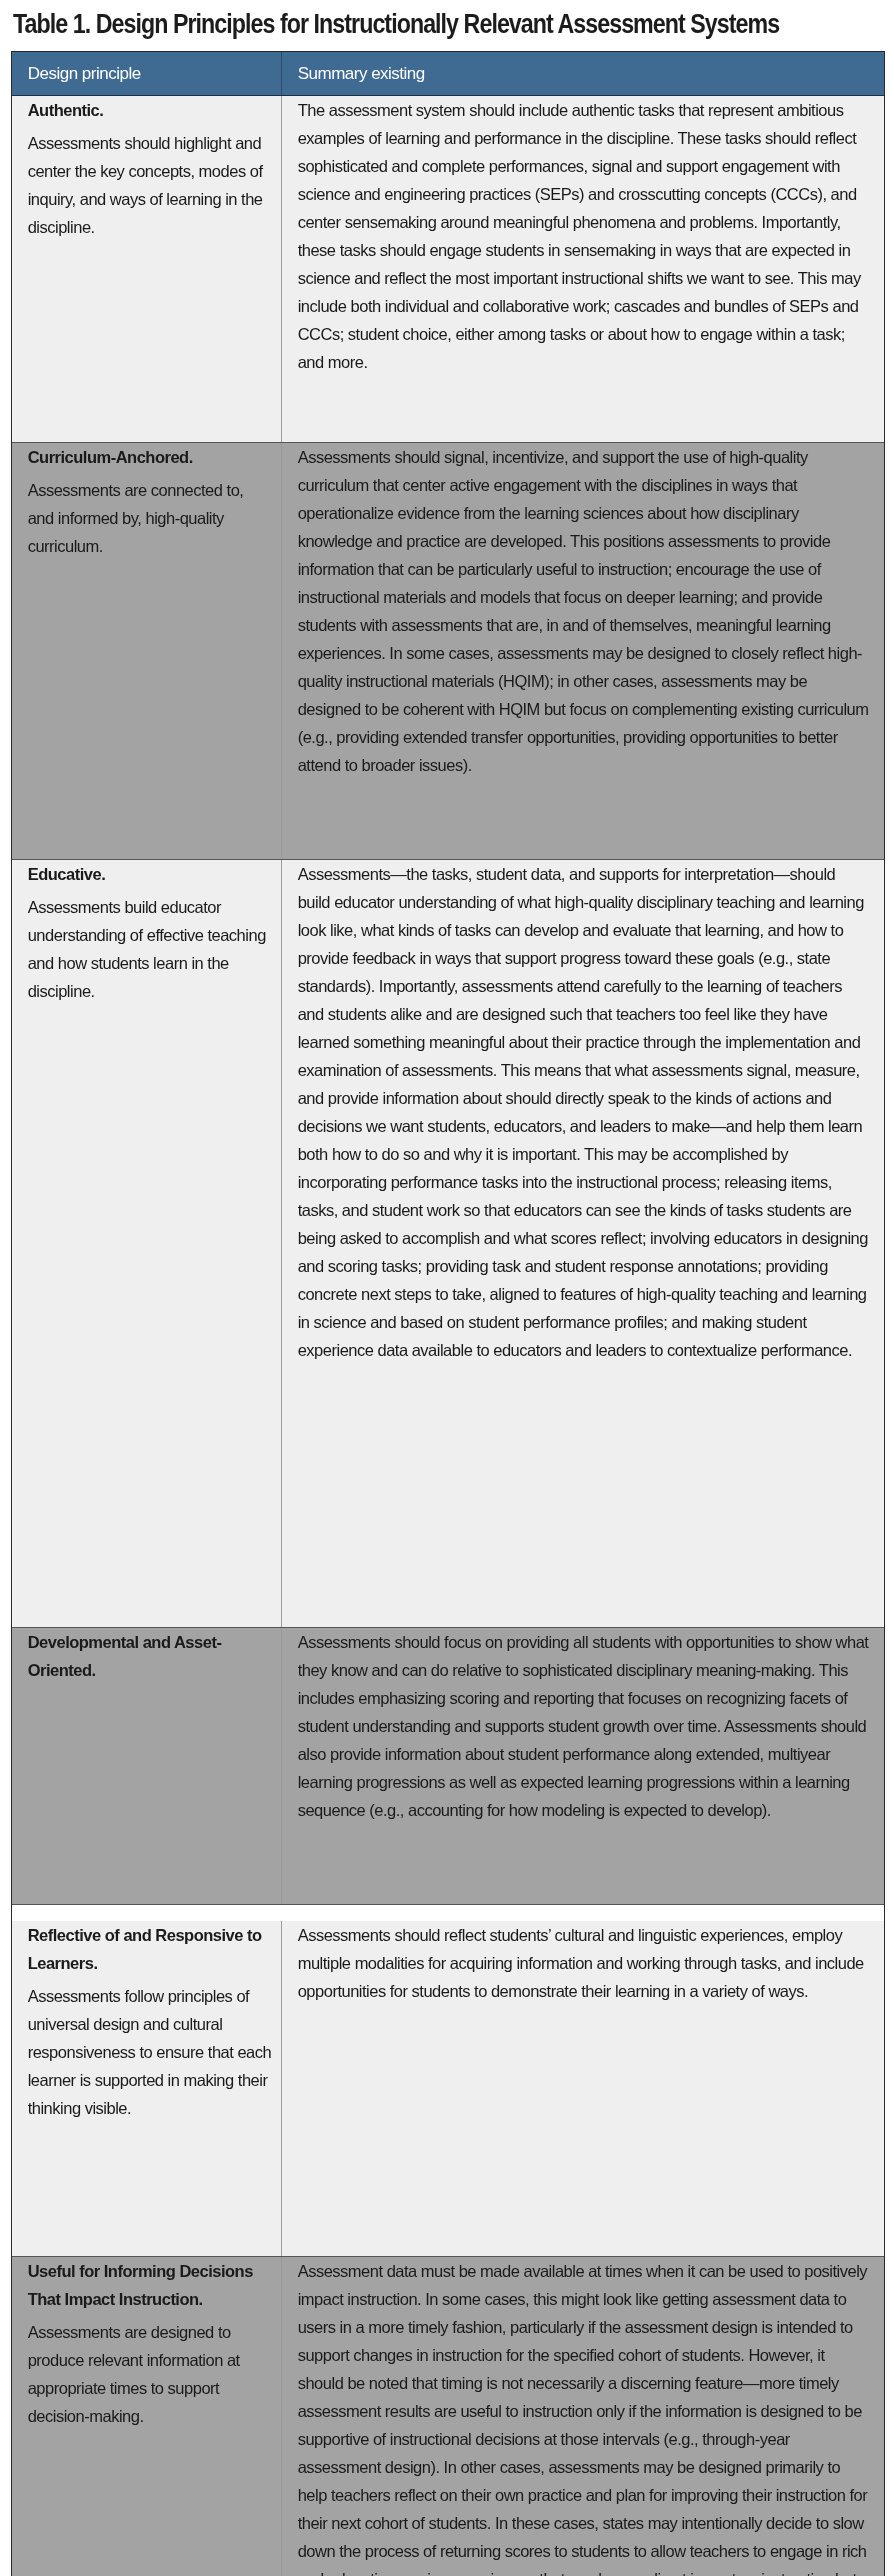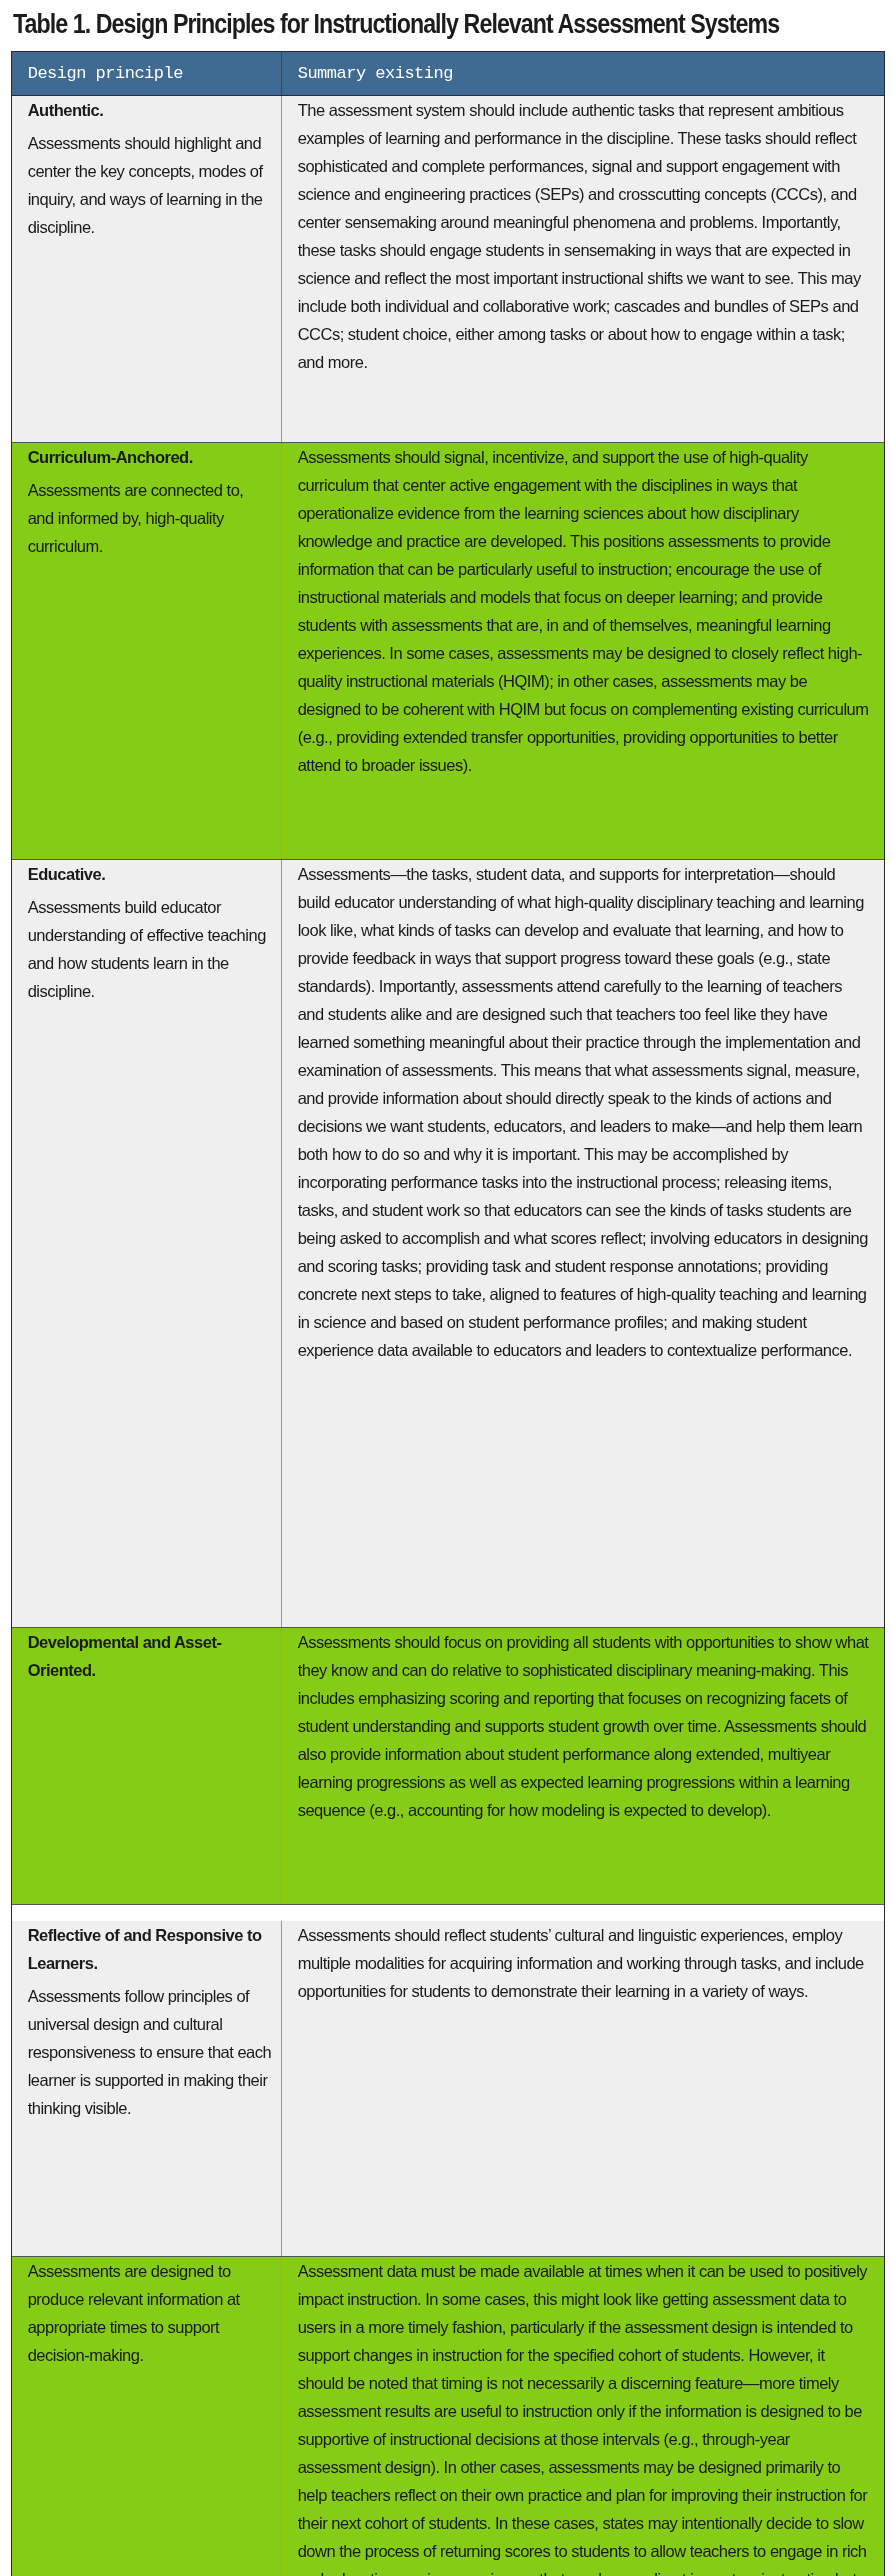--- a/index.html
+++ b/index.html
@@ -38,21 +38,21 @@
     .hdr {
       display: flex;
       background: #3F6A92;
       height: 43px;
       border-bottom: 1.8px solid #1f2f3f;
     }
     .hdr .c1, .hdr .c2 {
       color: #ffffff;
       font-size: 17px;
       line-height: 43px;
-      font-family: Liberation Mono, monospace;
+      font-family: Liberation Sans, sans-serif;
       letter-spacing: -0.5px;
     }
     .c1 {
       width: 270px;
       box-sizing: border-box;
       padding-left: 16px;
       border-right: 0.9px solid #9a9a9a;
       flex: none;
     }
     .hdr .c1 { border-right: 0.9px solid #2d4c6b; }
@@ -62,21 +62,21 @@
       padding-left: 16px;
       padding-right: 14.3px;
     }
     .row {
       display: flex;
       border-bottom: 1.8px solid #555555;
       box-sizing: border-box;
     }
     .row:last-child { border-bottom: none; }
     .row.gray { background: #EFEFEF; }
-    .row.white { background: #84cc16; }
+    .row.white { background: #a3a3a3; }
     .row .c1, .row .c2 {
       padding-bottom: 12.5px;
       font-size: 16.5px;
       line-height: 28px;
       letter-spacing: -0.5px;
     }
     .row .c1 { padding-right: 9px; }
     .principle-name {
       font-weight: bold;
       display: block;
@@ -135,18 +135,19 @@
   <div class="row gray r5">
     <div class="c1">
       <span class="principle-name">Reflective of and Responsive to Learners.</span>
       <span class="principle-desc">Assessments follow principles of universal design and cultural responsiveness to ensure that each learner is supported in making their thinking visible.</span>
     </div>
     <div class="c2">Assessments should reflect students’ cultural and linguistic experiences, employ multiple modalities for acquiring information and working through tasks, and include opportunities for students to demonstrate their learning in a variety of ways.</div>
   </div>
 
   <div class="row white r6">
     <div class="c1">
+      <span class="principle-name">Useful for Informing Decisions That Impact Instruction.</span>
       <span class="principle-desc">Assessments are designed to produce relevant information at appropriate times to support decision-making.</span>
     </div>
     <div class="c2">Assessment data must be made available at times when it can be used to positively impact instruction. In some cases, this might look like getting assessment data to users in a more timely fashion, particularly if the assessment design is intended to support changes in instruction for the specified cohort of students. However, it should be noted that timing is not necessarily a discerning feature—more timely assessment results are useful to instruction only if the information is designed to be supportive of instructional decisions at those intervals (e.g., through-year assessment design). In other cases, assessments may be designed primarily to help teachers reflect on their own practice and plan for improving their instruction for their next cohort of students. In these cases, states may intentionally decide to slow down the process of returning scores to students to allow teachers to engage in rich and educative scoring experiences that can have a direct impact on instruction but result in scoring on a slower cadence than more automated processes might produce.</div>
   </div>
 </div>
 
 
 </body></html>

